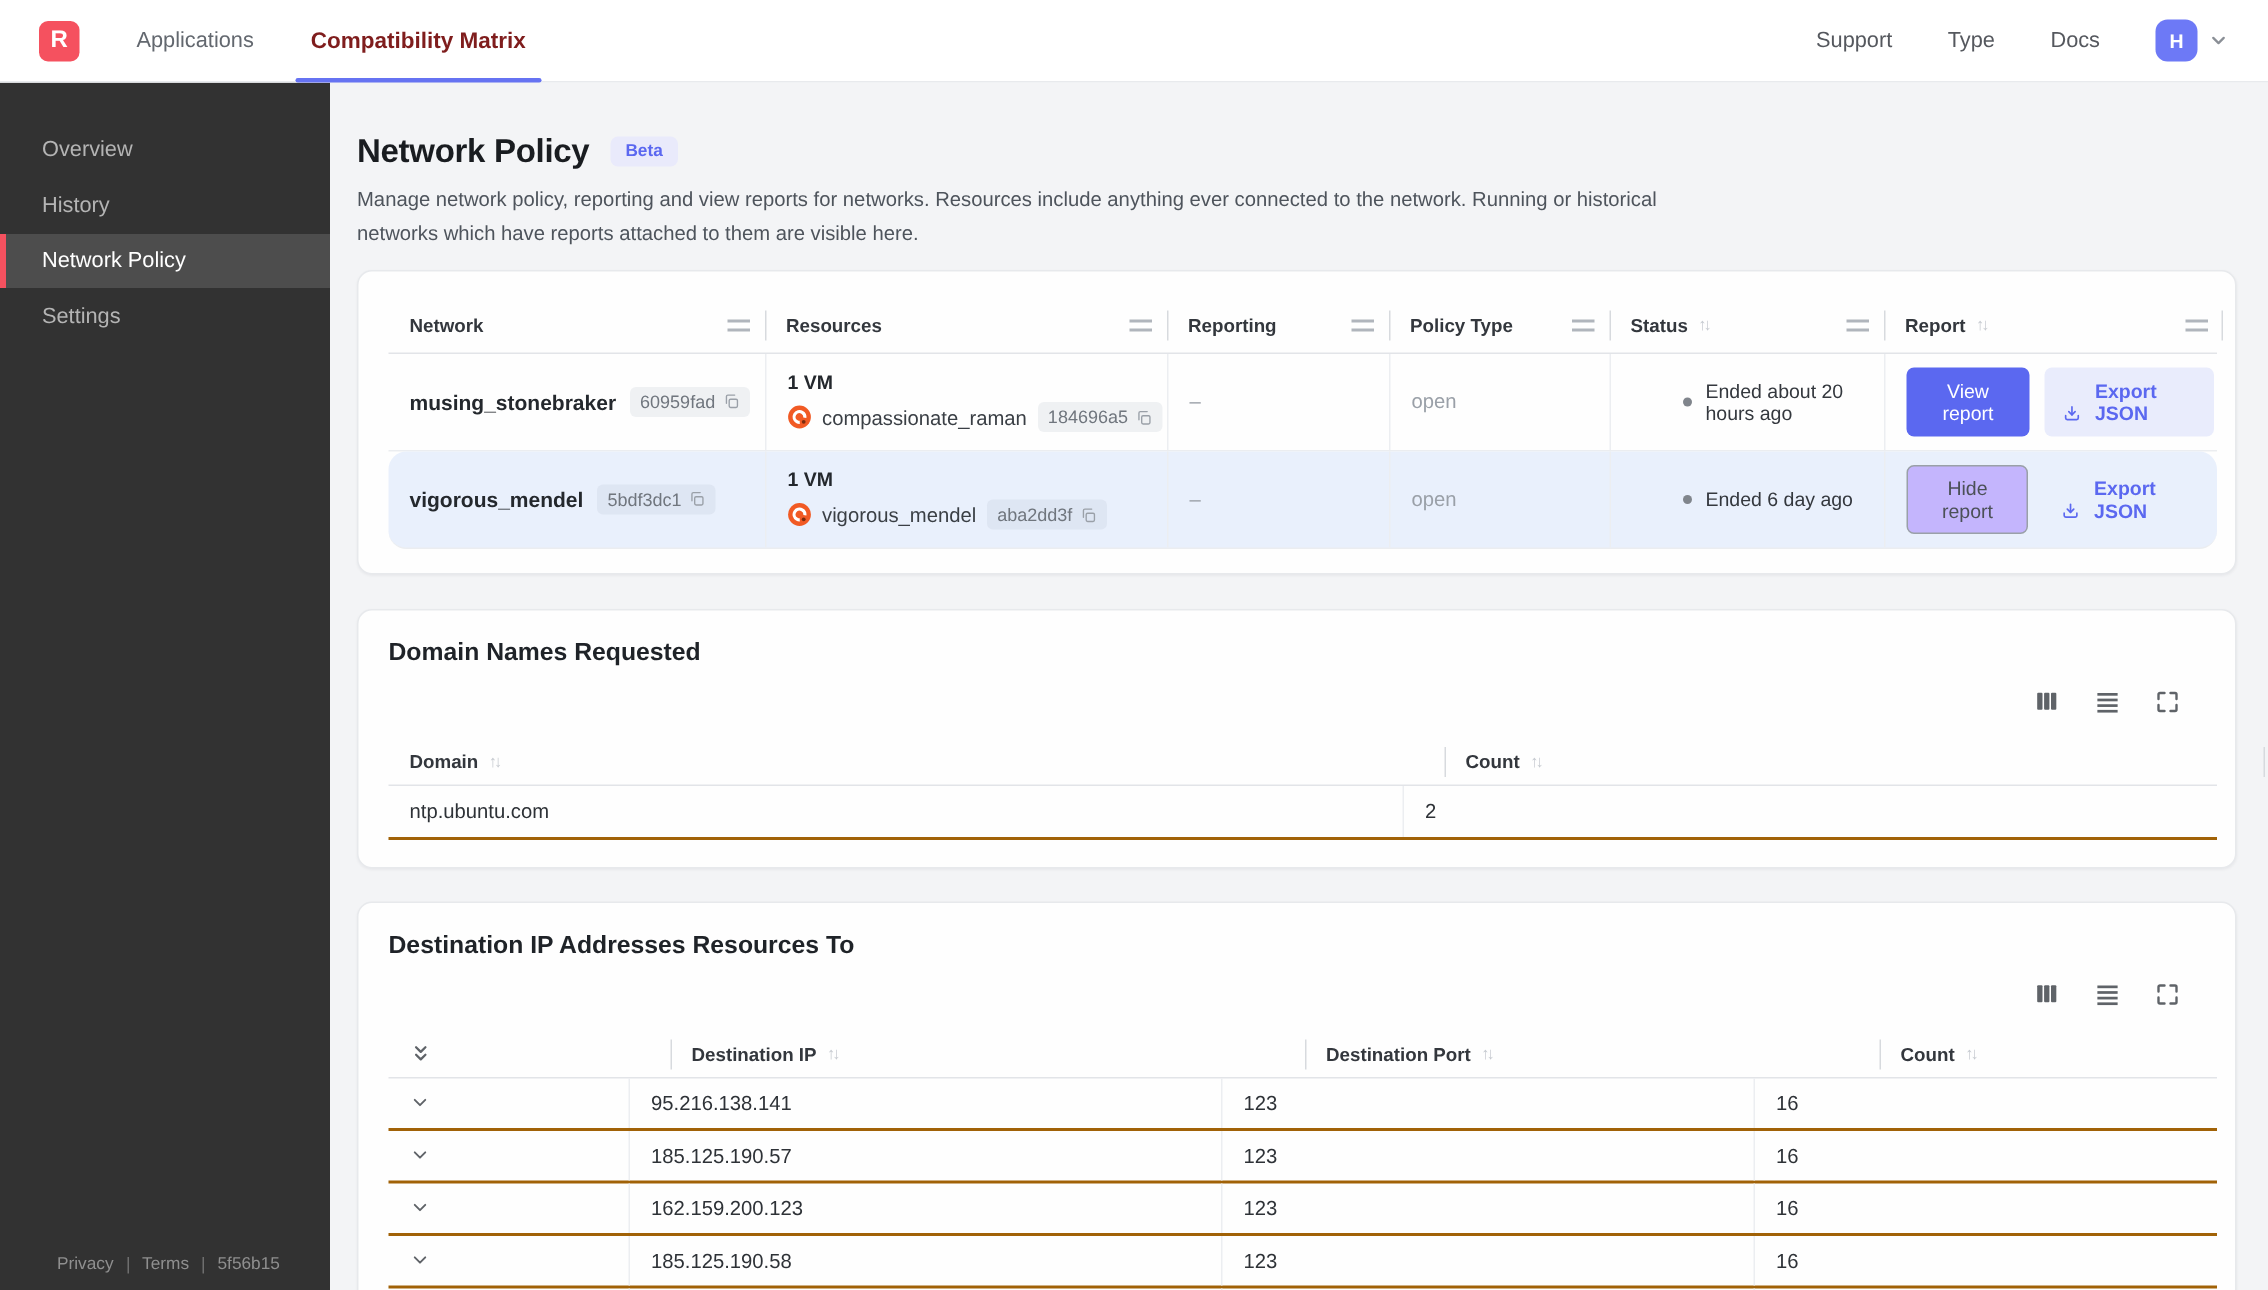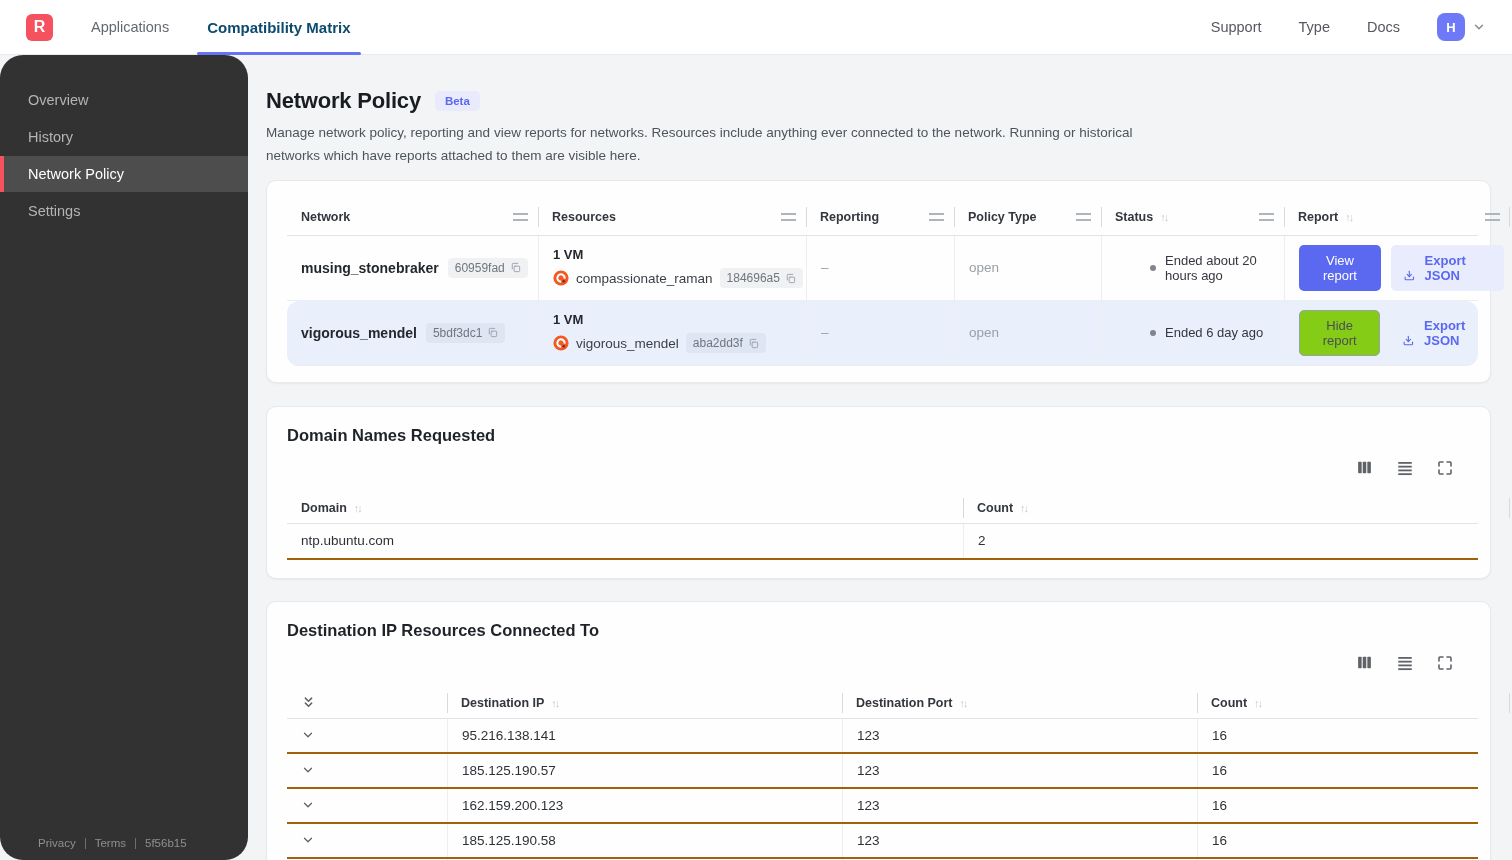--- a/index.html
+++ b/index.html
@@ -2,30 +2,30 @@
 <html><head>
 <meta charset="utf-8">
 <style>
   * { margin:0; padding:0; box-sizing:border-box; }
   html,body { width:1512px; height:860px; overflow:hidden; font-family:"Liberation Sans", sans-serif; background:#f3f4f6; }
 
   
   .topbar { height:55px; background:#ffffff; border-bottom:1px solid #e8eaed; display:flex; align-items:center; padding:0 26px; position:relative; z-index:3; }
   .logo { width:27px; height:27px; background:#f5515f; border-radius:6px; color:#fff; font-weight:700; font-size:16px; display:flex; align-items:center; justify-content:center; margin-right:38px; }
   .topnav-item { font-size:14.5px; color:#63686f; margin-right:38px; height:55px; display:flex; align-items:center; position:relative; cursor:pointer; }
-  .topnav-item.active { color:#0c4a6e; font-weight:700; font-size:15px; }
+  .topnav-item.active { color:#7f1d1d; font-weight:700; font-size:15px; }
   .topnav-item.active::after { content:''; position:absolute; bottom:0; left:-10px; right:-10px; height:3px; background:#6673f2; border-radius:2px; }
   .topbar-right { margin-left:auto; display:flex; align-items:center; gap:37px; }
   .topbar-link { font-size:14.5px; color:#55585e; cursor:pointer; }
   .avatar-wrap { display:flex; align-items:center; gap:7px; cursor:pointer; }
   .avatar { width:28px; height:28px; border-radius:8px; background:#6d79f6; color:#fff; font-size:13px; font-weight:700; display:flex; align-items:center; justify-content:center; }
 
   
   .app { display:flex; height:805px; }
-  .sidebar { width:248px; flex-shrink:0; background:#323232; position:relative;border-radius:23px; }
+  .sidebar { width:220px; flex-shrink:0; background:#323232; position:relative; }
   .side-items { padding-top:27px; }
   .side-item { padding:10px 28px; font-size:14.5px; color:#b4b4b4; cursor:pointer; margin-bottom:1px; }
   .side-item.active { background:#4d4d4d; color:#ffffff; border-left:4px solid #f5515f; padding-left:24px; }
   .side-footer { position:absolute; bottom:11px; left:0; width:100%; display:flex; align-items:center; gap:9px; padding-left:38px; font-size:11.5px; color:#8f8f8f; }
   .fsep { width:1px; height:11px; background:#6e6e6e; }
 
   .main { flex:1; background:#f3f4f6; padding:0 21px 0 18px; overflow:hidden; }
 
   .page-header { margin-top:33px; display:flex; align-items:center; gap:14px; }
   .page-title { font-size:22px; font-weight:700; color:#191c20; letter-spacing:-0.2px; }
@@ -52,36 +52,36 @@
   .hash-badge { display:inline-flex; align-items:center; gap:5px; background:#eff1f3; border-radius:4px; padding:3px 7px; font-size:12px; color:#70767e; }
   .t1-row.selected .hash-badge { background:rgba(190,200,215,.25); }
   .cell-resources { flex-direction:column; align-items:flex-start; justify-content:center; gap:6px; }
   .vm-count { font-weight:700; font-size:13px; color:#24282d; }
   .res-line { display:flex; align-items:center; gap:7px; font-size:13.5px; color:#3a3f45; }
   .muted { color:#9aa0a8; }
   .status-dot { width:6px; height:6px; border-radius:50%; background:#80858c; flex-shrink:0; margin-right:9px; }
   .cell-status { font-size:13px; color:#34383e;padding-left:48px; }
   .cell-report { gap:10px; padding-right:6px; }
   .btn-view { background:#5b68f0; color:#fff; font-size:13px; font-weight:400; padding:8px 13px; border-radius:5px; border:none; cursor:pointer; font-family:inherit; }
-  .btn-hide { background:#84cc16; color:#4b5057; font-size:13px; font-weight:500; padding:7px 12px; border-radius:5px; border:1px solid #9aa0a8; cursor:pointer; font-family:inherit; }
+  .btn-hide { background:#c4b5fd; color:#4b5057; font-size:13px; font-weight:500; padding:7px 12px; border-radius:5px; border:1px solid #9aa0a8; cursor:pointer; font-family:inherit; }
   .export-btn { display:inline-flex; align-items:flex-end; gap:9px; background:#e9ecfc; padding:8px 12px; border-radius:5px; color:#5b68f0; font-size:13px; font-weight:600; cursor:pointer; }
   .t1-row.selected .export-btn { background:transparent; }
 
   
   .card2 { margin-top:23px; padding:19px 12px 18px 20px; }
   .card3 { margin-top:22px; padding:19px 12px 0 20px; }
   .toolbar { display:flex; justify-content:flex-end; align-items:center; gap:23px; margin-top:14px; margin-bottom:16px; padding-right:25px; }
   .tool-icon { cursor:pointer; display:flex; align-items:center; }
 
   .t2-grid { display:grid; grid-template-columns:676px 547px; }
   .t3-grid { display:grid; grid-template-columns:160px 395px 355px 313px; }
   .hcell2 { height:30px; display:flex; align-items:center; gap:7px; padding:0 10px 0 14px; font-size:12.5px; font-weight:700; color:#33373d; position:relative; }
   .hcell2:not(:first-child)::before { content:''; position:absolute; left:0; top:5px; bottom:5px; width:1px; background:#d7dade; }
   .hcell2.hlast::after { content:''; position:absolute; right:0; top:5px; bottom:5px; width:1px; background:#d7dade; }
-  .thead2 { border-bottom:1px solid #e2e4e8; }
+  .thead2 { border-bottom:1px solid #e2e4e8;gap:28px; }
   .trow { border-bottom:2px solid #a16207; }
   .tcell { min-height:34px; padding:7px 14px; display:flex; align-items:center; font-size:13.5px; color:#2e3237; }
   .tcell:not(:first-child) { border-left:1px solid #eceef1; }
   .t3-grid .tcell { min-height:33px; }
 </style>
 </head>
 <body>
 
 <header class="topbar">
   <div class="logo">R</div>
@@ -290,21 +290,21 @@
           <span class="sort-icon">↑↓</span>
         </div>
       </div>
       <div class="t2-grid trow">
         <div class="tcell">ntp.ubuntu.com</div>
         <div class="tcell">2</div>
       </div>
     </section>
 
     <section class="card card3">
-      <h2 class="card-title">Destination IP Resources Connected To</h2>
+      <h2 class="card-title">Destination IP Addresses Resources To</h2>
       <div class="toolbar">
         <span class="tool-icon">
           <svg width="17" height="17" viewBox="0 0 24 24" fill="#5f6368">
               <rect x="3" y="4" width="5" height="16" rx="1"></rect>
               <rect x="9.5" y="4" width="5" height="16" rx="1"></rect>
               <rect x="16" y="4" width="5" height="16" rx="1"></rect>
             </svg>
         </span>
         <span class="tool-icon">
           <svg width="18" height="18" viewBox="0 0 24 24" fill="#5f6368">

